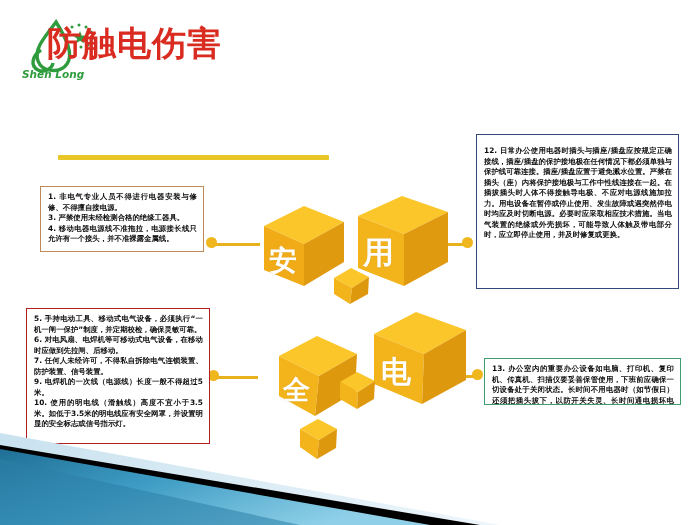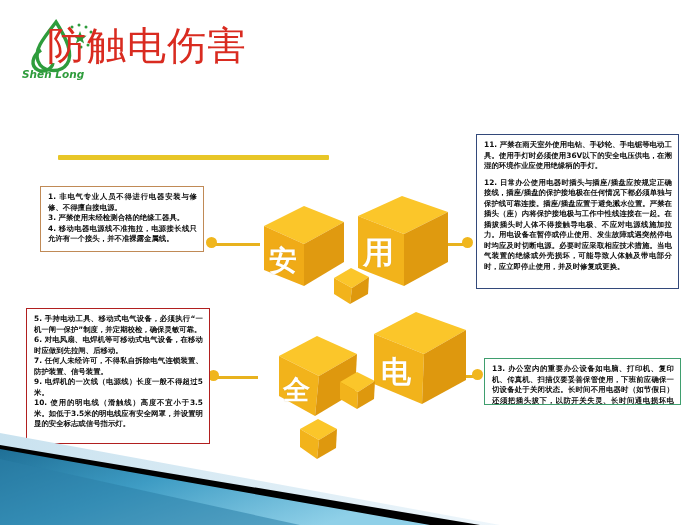--- a/index.html
+++ b/index.html
@@ -21,23 +21,23 @@
     position: absolute;
     left: 20px;
     top: 14px;
     width: 96px;
     height: 72px;
   }
   #title {
     position: absolute;
     left: 47px;
     top: 26px;
-    font-size: 39px;
+    font-size: 34px;
     line-height: 1;
-    font-weight: normal;
+    font-weight: bold;
     color: #d92b20;
     letter-spacing: 1px;
     white-space: nowrap;
     font-family: "DejaVu Sans", "Liberation Sans", sans-serif;
   }
   #title-rule {
     position: absolute;
     left: 58px;
     top: 155px;
     width: 271px;
@@ -225,21 +225,20 @@
 
   <div class="infobox" id="box-2">
     <p>5. 手持电动工具、移动式电气设备，必须执行“一机一闸一保护”制度，并定期校检，确保灵敏可靠。</p>
     <p>6. 对电风扇、电焊机等可移动式电气设备，在移动时应做到先拉闸、后移动。</p>
     <p>7. 任何人未经许可，不得私自拆除电气连锁装置、防护装置、信号装置。</p>
     <p>9. 电焊机的一次线（电源线）长度一般不得超过5米。</p>
     <p>10. 使用的明电线（滑触线）高度不宜小于3.5米。如低于3.5米的明电线应有安全网罩，并设置明显的安全标志或信号指示灯。</p>
   </div>
 
   <div class="infobox" id="box-3">
-    <p>11. 严禁在雨天室外使用电钻、手砂轮、手电锯等电动工具。使用手灯时必须使用36V以下的安全电压供电，在潮湿的环境作业应使用绝缘柄的手灯。</p>
     <p style="height:6px"></p>
     <p>12. 日常办公使用电器时插头与插座/插盘应按规定正确接线，插座/插盘的保护接地极在任何情况下都必须单独与保护线可靠连接。插座/插盘应置于避免溅水位置。严禁在插头（座）内将保护接地极与工作中性线连接在一起。在插拔插头时人体不得接触导电极、不应对电源线施加拉力。用电设备在暂停或停止使用、发生故障或遇突然停电时均应及时切断电源。必要时应采取相应技术措施。当电气装置的绝缘或外壳损坏，可能导致人体触及带电部分时，应立即停止使用，并及时修复或更换。</p>
   </div>
 
   <div class="infobox" id="box-4">
     <p>13. 办公室内的重要办公设备如电脑、打印机、复印机、传真机、扫描仪要妥善保管使用，下班前应确保一切设备处于关闭状态。长时间不用电器时（如节假日）还须把插头拔下，以防开关失灵、长时间通电损坏电器、造成火灾。</p>
   </div>
 
   <div id="banner">
     <svg width="700" height="110" viewBox="0 0 700 110" xmlns="http://www.w3.org/2000/svg">

